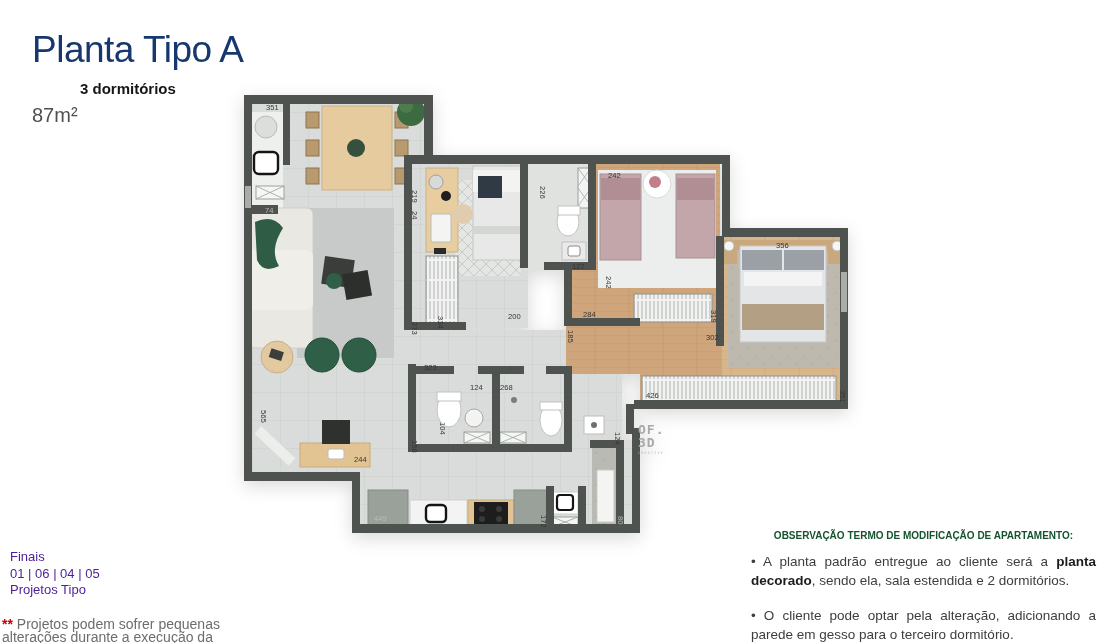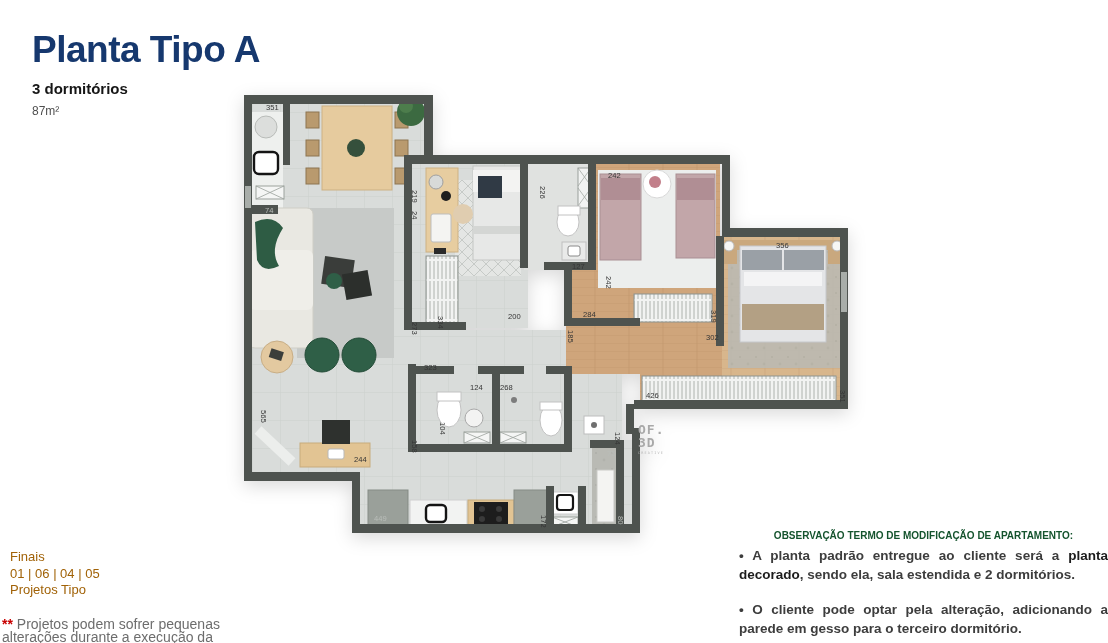--- a/index.html
+++ b/index.html
@@ -1,30 +1,30 @@
 <!DOCTYPE html>
 <html><head>
 <meta charset="utf-8">
 <style>
   html,body{margin:0;padding:0;background:#ffffff;}
   body{width:1108px;height:643px;position:relative;overflow:hidden;
        font-family:"Liberation Sans",sans-serif;}
   
   .hdr{position:absolute;left:32px;top:30px;}
-  .title{font-size:37px;font-weight:700;letter-spacing:-0.5px;color:#16386e;line-height:1.1;}
-  .sub{font-size:15px;font-weight:700;color:#161616;margin-top:9px;}
-  .area{font-size:12px;font-weight:400;color:#4f4f4f;margin-top:7px;}
+  .title{font-size:37px;font-weight:400;letter-spacing:-0.5px;color:#16386e;line-height:1.1;}
+  .sub{font-size:15px;font-weight:700;color:#161616;margin-top:9px;margin-left:48px;}
+  .area{font-size:20px;font-weight:400;color:#4f4f4f;margin-top:7px;}
   
-  .finais{position:absolute;left:10px;top:549px;font-size:13px;color:#a16207;line-height:16.5px;}
+  .finais{position:absolute;left:10px;top:549px;font-size:13px;color:#4c1d95;line-height:16.5px;}
   .foot{position:absolute;left:2px;top:618px;font-size:14px;color:#6d6d6d;line-height:13px;width:240px;}
   .foot .stars{color:#c80000;font-weight:700;}
   
   .obs{position:absolute;left:739px;top:526px;width:369px;}
   .obs h3{margin:4px 0 6px 0;font-size:10px;font-weight:700;color:#14532d;text-align:center;letter-spacing:0;}
-  .obs p{margin:0;font-size:13.5px;color:#3d3d3d;line-height:1.38;text-align:justify;font-weight:bold;}
+  .obs p{margin:12px;font-size:13.5px;color:#3d3d3d;line-height:1.38;text-align:justify;}
   .obs p.second{margin-top:17px;}
   .obs b{color:#1c1c1c;}
   
   #plan{position:absolute;left:238px;top:93px;width:615px;height:450px;
         filter:drop-shadow(0 5px 9px rgba(0,0,0,0.15));}
   text.dim{font-size:7.6px;fill:#353535;font-family:"Liberation Sans",sans-serif;}
   text.dim.light{fill:#b9bdb9;}
   .logo1{font-family:"DejaVu Sans Mono",monospace;font-size:13px;font-weight:700;fill:#a9a9a9;letter-spacing:1px;}
   .logo2{font-family:"DejaVu Sans Mono",monospace;font-size:3.4px;fill:#b5b5b5;letter-spacing:1.2px;}
 </style>

